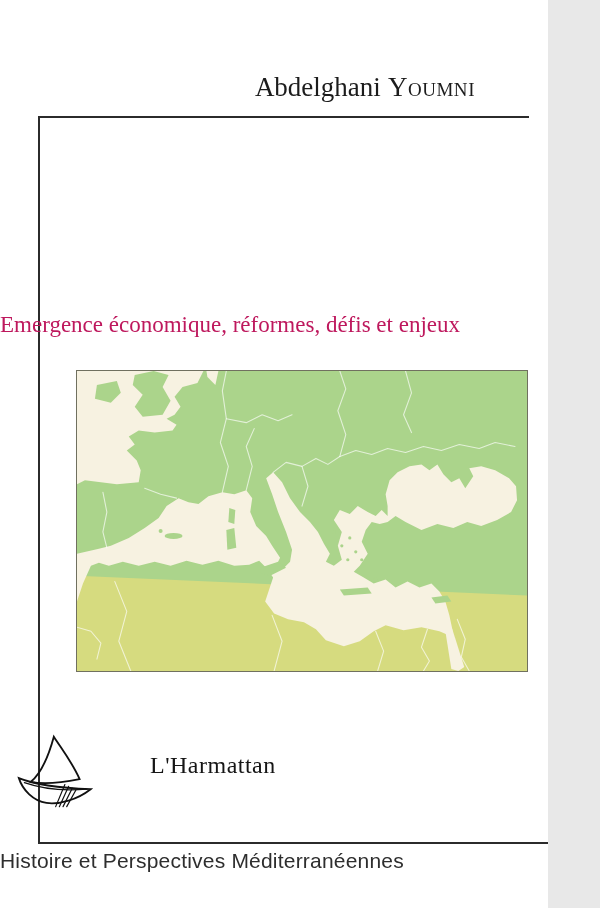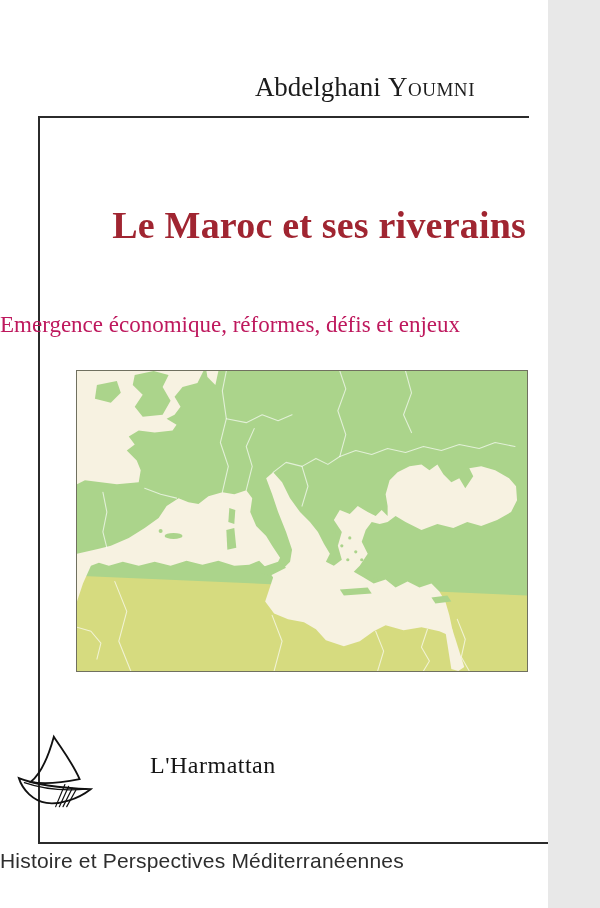--- a/index.html
+++ b/index.html
@@ -68,21 +68,20 @@
 <div class="cover">
 
   <div class="author">
     <span>Abdelghani</span><span class="last">Youmni</span>
   </div>
 
   <div class="frame"></div>
   <div class="bottom-rule"></div>
 
   <div class="title">
-    <div>Le Maroc et ses riverains</div>
   </div>
 
   <div class="subtitle">Emergence économique, réformes, défis et enjeux</div>
 
   <div class="map-box">
     <svg viewBox="0 0 452 302" preserveAspectRatio="none">
 
       <rect x="0" y="0" width="452" height="302" fill="#abd48b"></rect>
 
       <polygon points="0,206 452,226 452,302 0,302" fill="#d6db7f"></polygon>

